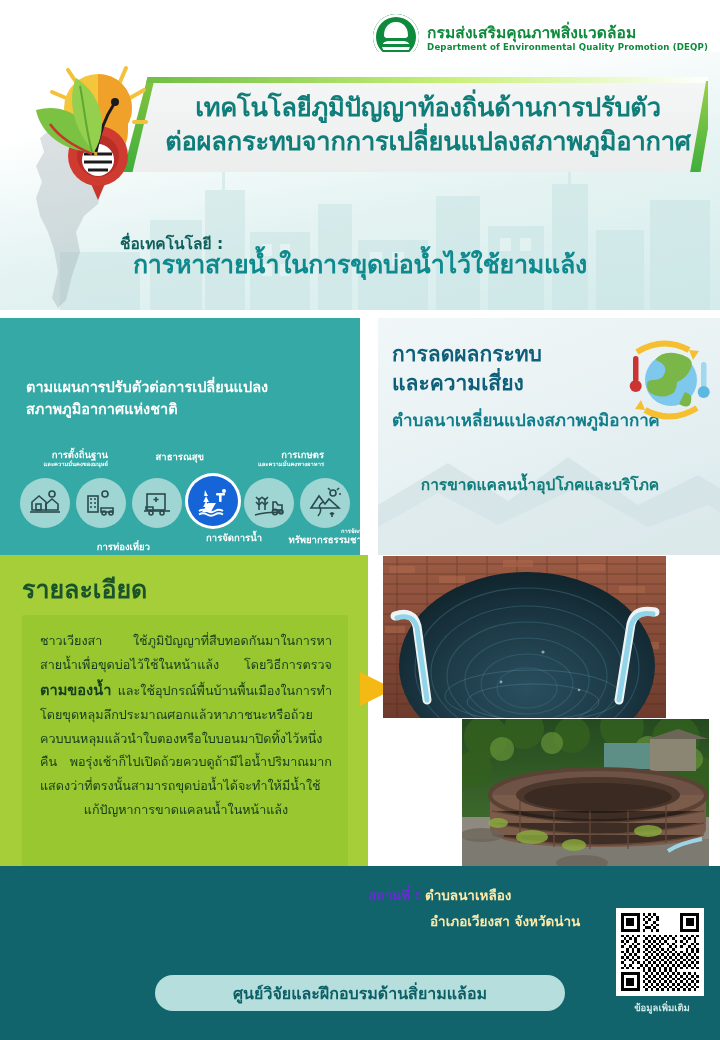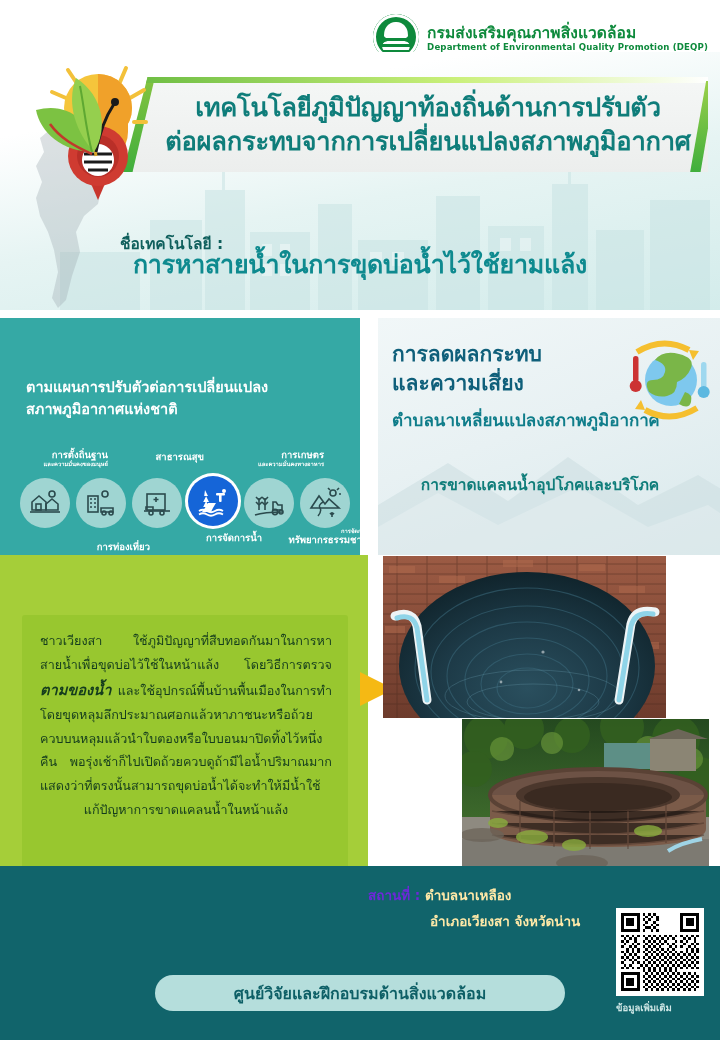--- a/index.html
+++ b/index.html
@@ -77,39 +77,39 @@
   .pr-risk2 { position:absolute; left:0; top:154px; width:324px; text-align:center;
               font-size:15.5px; font-weight:bold; color:#0f7d7a; }
 
   
   .details { position:absolute; left:0; top:555px; width:368px; height:383px; background:#a5ce39; }
   .det-h { position:absolute; left:22px; top:14px; font-size:25px; font-weight:bold; color:#19532b; }
   .det-card { position:absolute; left:22px; top:60px; width:326px; height:300px;
               background:#98c72f; border-radius:3px; }
   .det-body { position:absolute; left:18px; top:14px; width:292px; font-size:12.6px; color:#143c1d;
               line-height:1.87; text-align:justify; text-align-last:center; }
-  .det-body b { font-size:14.6px; font-style:italic; font-weight:bold; }
+  .det-body b { font-size:14.6px; font-weight:bold; }
   .arrow { position:absolute; left:360px; top:672px; width:34px; height:34px; background:#f5b914;
            clip-path:polygon(0 0,100% 50%,0 100%); }
 
   
   .photo { position:absolute; overflow:hidden; }
   .photo-well-inside { left:383px; top:556px; width:283px; height:162px; }
   .photo-well-outside { left:462px; top:719px; width:247px; height:152px; }
 
   
   .bottom { position:absolute; left:0; top:866px; width:720px; height:174px; background:#11646b; }
   .loc { position:absolute; left:368px; top:884px; font-size:13.5px; font-weight:bold; color:#ffffff; }
   .loc .k { color:#6d28d9; }
   .loc .v { color:#ffe9a8; }
   .loc-row2 { position:absolute; left:430px; top:910px; font-size:13.5px; font-weight:bold; color:#ffe9a8; }
   .footer-pill { position:absolute; left:155px; top:975px; width:410px; height:36px; border-radius:18px;
       background:#b5dedc; display:flex; align-items:center; justify-content:center; }
   .footer-pill span { font-size:16px; font-weight:bold; color:#0d5f66; }
-  .qr-wrap { position:absolute; right:12px; top:908px; width:92px; height:108px; text-align:left; }
+  .qr-wrap { position:absolute; right:12px; top:908px; width:92px; height:108px; text-align:center; }
   .qr { width:88px; height:88px; background:#ffffff; padding:5px; }
   .qr svg { display:block; width:78px; height:78px; }
   .qr-cap { font-size:9.5px; color:#cfe7e6; margin-top:4px; font-weight:bold; }
 </style>
 </head>
 <body>
 
 <div class="poster">
 
   <div class="top-band">
@@ -331,20 +331,21 @@
       <rect x="18" y="20" width="5.5" height="26" rx="2.7" fill="#cc3333"></rect>
       <circle cx="20.7" cy="50" r="6" fill="#cc3333"></circle>
       <rect x="86" y="26" width="5.5" height="26" rx="2.7" fill="#9fd8ef"></rect>
       <circle cx="88.7" cy="56" r="6" fill="#5cb8e0"></circle>
     </svg>
 
     <div class="pr-risk2">การขาดแคลนน้ำอุปโภคและบริโภค</div>
   </div>
 
   <div class="details">
+    <div class="det-h">รายละเอียด</div>
     <div class="det-card">
       <div class="det-body">
         <span>ชาวเวียงสา ใช้ภูมิปัญญาที่สืบทอดกันมาในการหาสายน้ำเพื่อขุดบ่อไว้ใช้ในหน้าแล้ง โดยวิธีการตรวจ</span>
         <b>ตามของน้ำ</b>
         <span>และใช้อุปกรณ์พื้นบ้านพื้นเมืองในการทำโดยขุดหลุมลึกประมาณศอกแล้วหาภาชนะหรือถ้วยควบบนหลุมแล้วนำใบตองหรือใบบอนมาปิดทิ้งไว้หนึ่งคืน พอรุ่งเช้าก็ไปเปิดถ้วยควบดูถ้ามีไอน้ำปริมาณมากแสดงว่าที่ตรงนั้นสามารถขุดบ่อน้ำได้จะทำให้มีน้ำใช้แก้ปัญหาการขาดแคลนน้ำในหน้าแล้ง</span>
       </div>
     </div>
   </div>
   <div class="arrow"></div>
 
@@ -454,21 +455,21 @@
 
   <div class="bottom"></div>
 
   <div class="loc">
     <span class="k">สถานที่ :</span>
     <span class="v">ตำบลนาเหลือง</span>
   </div>
   <div class="loc-row2">อำเภอเวียงสา  จังหวัดน่าน</div>
 
   <div class="footer-pill">
-    <span>ศูนย์วิจัยและฝึกอบรมด้านสิ่งแวดล้อม</span>
+    <span>ศูนย์วิจัยและฝึกอบรมด้านสิ่ยามแล้อม</span>
   </div>
 
   <div class="qr-wrap">
     <div class="qr">
       <svg viewBox="0 0 29 29" shape-rendering="crispEdges">
         <rect width="29" height="29" fill="#fff"></rect>
         <g fill="#000">
           <path d="M0 0h7v7h-7z"></path>
             <path d="M1 1h5v5h-5z" fill="#fff"></path>
             <path d="M2 2h3v3h-3z"></path>

